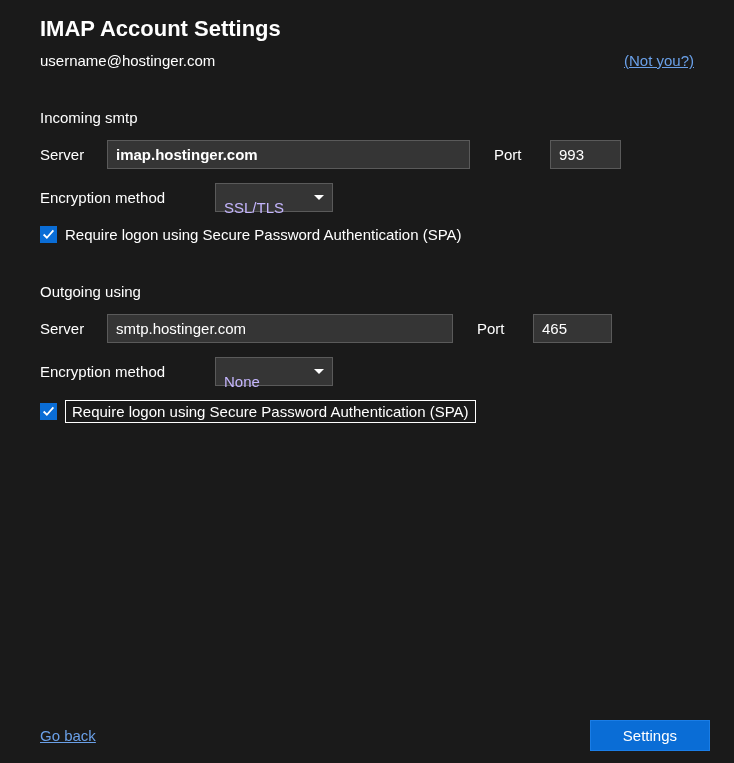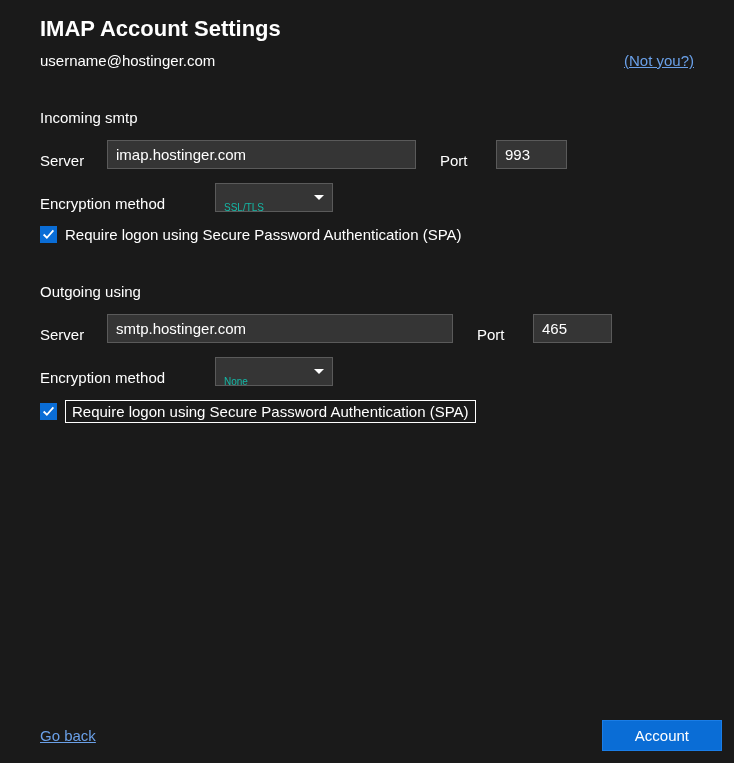--- a/index.html
+++ b/index.html
@@ -37,21 +37,21 @@
       text-decoration: underline;
       cursor: pointer;
       font-size: 15px;
     }
     .section-label {
       font-size: 15px;
       margin-bottom: 14px;
     }
     .form-row {
       display: flex;
-      align-items: flex-end;
+      align-items: center;
       margin-bottom: 14px;
     }
     .label-server {
       width: 67px;
       font-size: 15px;
     }
     .label-port {
       width: 56px;
       font-size: 15px;
       margin-left: 24px;
@@ -63,21 +63,22 @@
     input[type="text"] {
       background: #353535;
       border: 1px solid #5a5a5a;
       color: #ffffff;
       font-size: 15px;
       padding: 5px 8px;
       font-family: inherit;
       outline: none;
     }
     .server-input {
-      width: 309px;
+      width: 363px;
+      font-weight: bold;
     }
     .server-input-out {
       width: 346px;
     }
     .port-input {
       width: 71px;
     }
     .port-input-out {
       width: 79px;
     }
@@ -86,22 +87,22 @@
       background: #353535;
       border: 1px solid #5a5a5a;
       width: 118px;
       height: 29px;
       display: flex;
       align-items: center;
       padding: 0 8px;
       cursor: pointer;
     }
     .select-value {
-      font-size: 10px;
-      color: #14b8a6;
+      font-size: 15px;
+      color: #c4b5fd;
       flex: 1;
       margin-top: 19px;
     }
     .select-arrow {
       width: 0;
       height: 0;
       border-left: 5px solid transparent;
       border-right: 5px solid transparent;
       border-top: 5px solid #ffffff;
     }
@@ -127,21 +128,21 @@
     .checkbox svg {
       width: 13px;
       height: 13px;
     }
     .checkbox-label {
       font-size: 15px;
     }
     .footer {
       position: absolute;
       left: 40px;
-      right: 12px;
+      right: 24px;
       bottom: 12px;
       display: flex;
       justify-content: space-between;
       align-items: center;
     }
     .go-back {
       color: #6aa0e8;
       text-decoration: underline;
       cursor: pointer;
       font-size: 15px;
@@ -213,14 +214,14 @@
   <span class="checkbox">
     <svg viewBox="0 0 16 16">
         <path d="M2 8 L6 12 L14 3" stroke="#ffffff" stroke-width="2.2" fill="none"></path>
       </svg>
   </span>
   <span class="checkbox-label">Require logon using Secure Password Authentication (SPA)</span>
 </div>
 
 <div class="footer">
   <a class="go-back">Go back</a>
-  <button class="connect-btn">Account</button>
+  <button class="connect-btn">Settings</button>
 </div>
 
 </body></html>

